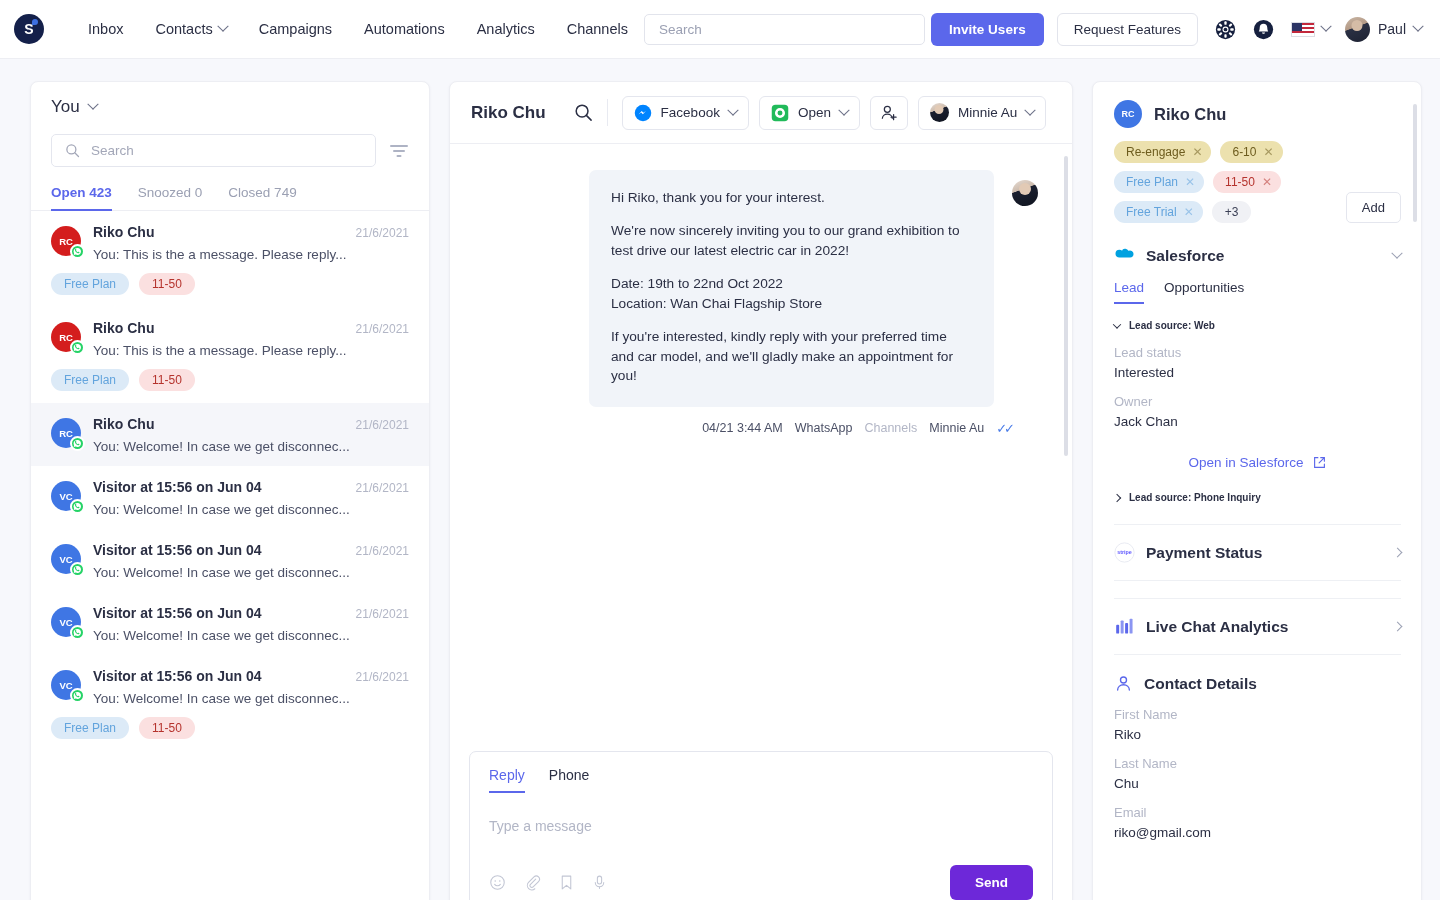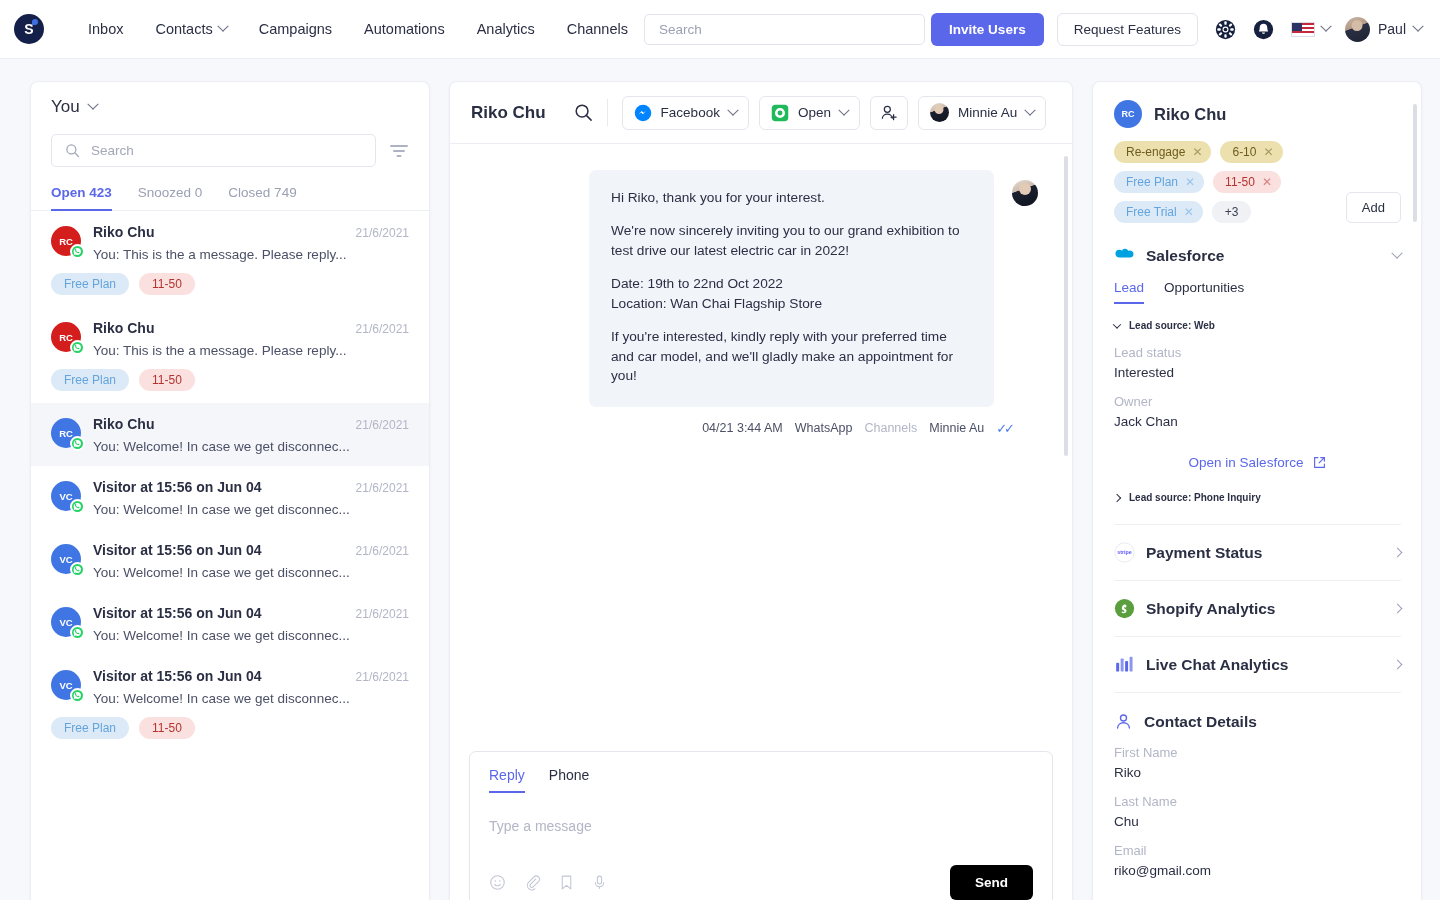--- a/index.html
+++ b/index.html
@@ -213,21 +213,21 @@
   .comp-tab {
     font-size: 14px; color: #2b2f44; padding-bottom: 8px; cursor: pointer;
     border-bottom: 2.5px solid transparent;
   }
   .comp-tab.active { color: #5b67eb; border-bottom-color: #5b67eb; }
   .comp-input { font-size: 14px; color: #b2b6c6; margin-top: 25px; }
   .comp-foot { display: flex; align-items: center; margin-top: 31px; }
   .comp-icons { display: flex; gap: 18px; align-items: center; }
   .comp-icons svg { cursor: pointer; }
   .btn-send {
-    margin-left: auto; background: #000000; color: #fff; font-size: 13.5px;
+    margin-left: auto; background: #6d28d9; color: #fff; font-size: 13.5px;
     font-weight: bold; padding: 10px 25px; border-radius: 6px; cursor: pointer;
   }
 
   
   .right-panel {
     width: 330px; background: #fff; border-radius: 8px; border: 1px solid #edeef3;
     box-shadow: 0 1px 3px rgba(30,40,80,.05);
     height: 862px; overflow: hidden; position: relative; flex: none;
     padding: 18px 20px 0 21px;
   }
@@ -739,28 +739,20 @@
     <div class="int-row">
       <svg width="21" height="21" viewBox="0 0 24 24">
         <circle cx="12" cy="12" r="11" fill="#fff" stroke="#e6e8f0" stroke-width="1"></circle>
         <text x="12" y="14.2" font-size="6.2" font-weight="bold" fill="#635bff" text-anchor="middle" font-family="Liberation Sans, sans-serif">stripe</text>
       </svg>
       <span class="int-title">Payment Status</span>
       <span class="chev-r"></span>
     </div>
     <div class="divider"></div>
 
-    <div class="int-row">
-      <svg width="21" height="21" viewBox="0 0 24 24">
-        <circle cx="12" cy="12" r="11" fill="#5a9e3e"></circle>
-        <path d="M14.3 8.2c-.8-.6-2-.9-3-.5-1.5.6-2.3 2.3-2.3 3.9 0 1.1.6 1.9 1.7 2.4.9.4 1.3.7 1.3 1.2 0 .4-.3.7-.9.7-.8 0-1.6-.4-2-.7l-.5 1.7c.5.3 1.4.6 2.4.6 2 0 3.3-1.1 3.3-2.8 0-1.1-.7-1.9-1.8-2.4-.8-.4-1.2-.6-1.2-1.1 0-.4.3-.7.9-.7.7 0 1.3.3 1.6.4z" fill="#fff"></path>
-      </svg>
-      <span class="int-title">Shopify Analytics</span>
-      <span class="chev-r"></span>
-    </div>
     <div class="divider"></div>
 
     <div class="int-row">
       <svg width="21" height="21" viewBox="0 0 24 24">
         <rect x="2.5" y="10" width="3.4" height="10" rx="1" fill="#5b67eb"></rect>
         <rect x="7.6" y="5" width="3.4" height="15" rx="1" fill="#8b95f2"></rect>
         <rect x="12.7" y="8" width="3.4" height="12" rx="1" fill="#5b67eb"></rect>
         <rect x="17.8" y="3" width="3.4" height="17" rx="1" fill="#8b95f2"></rect>
       </svg>
       <span class="int-title">Live Chat Analytics</span>

